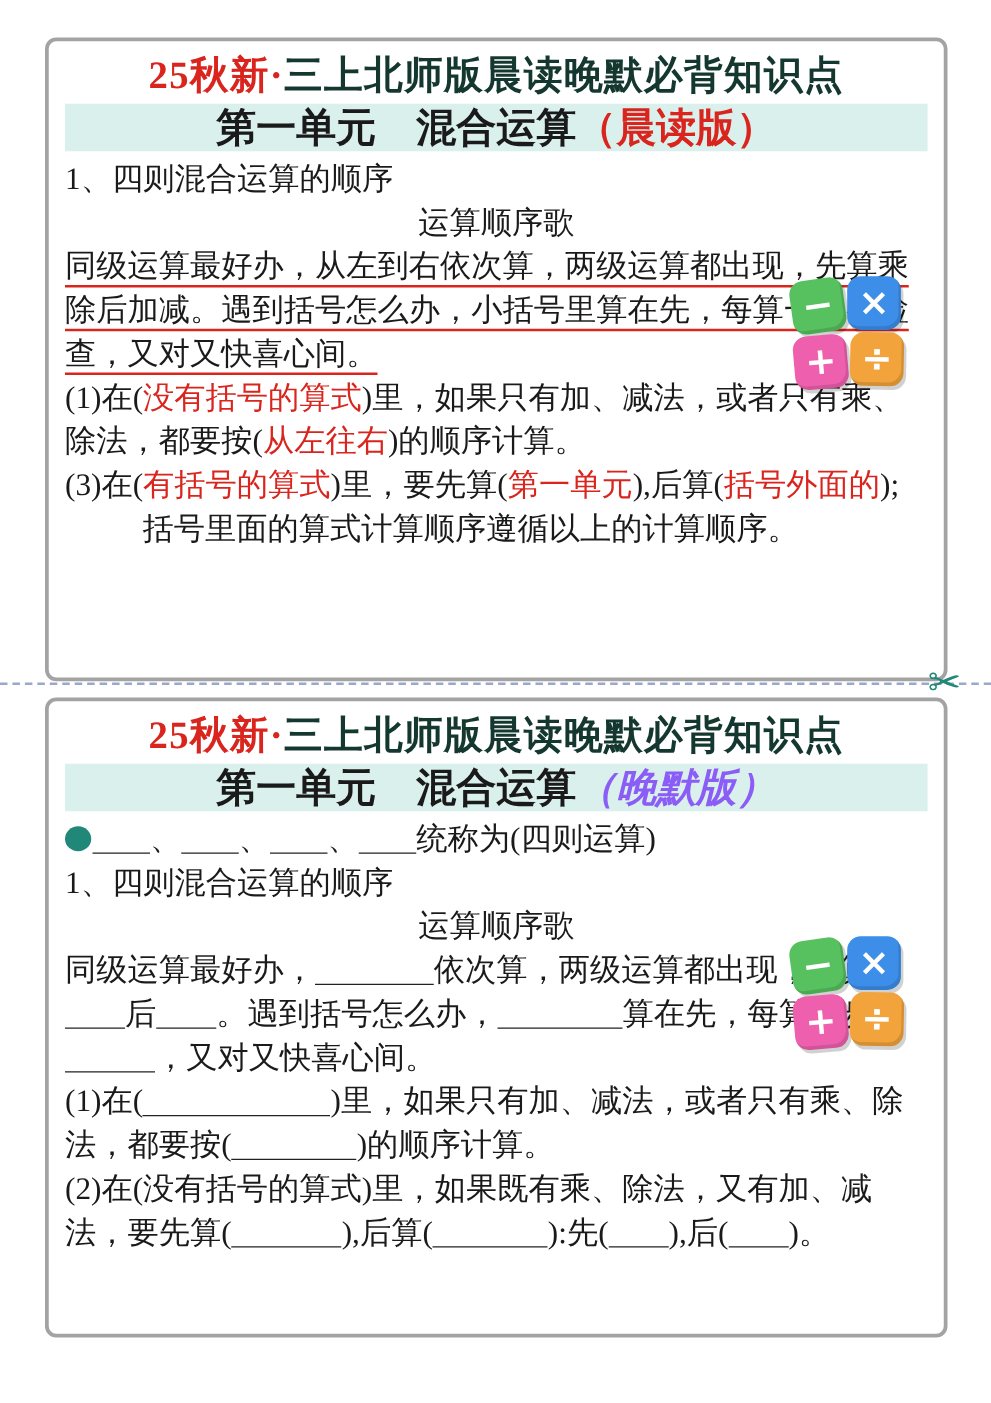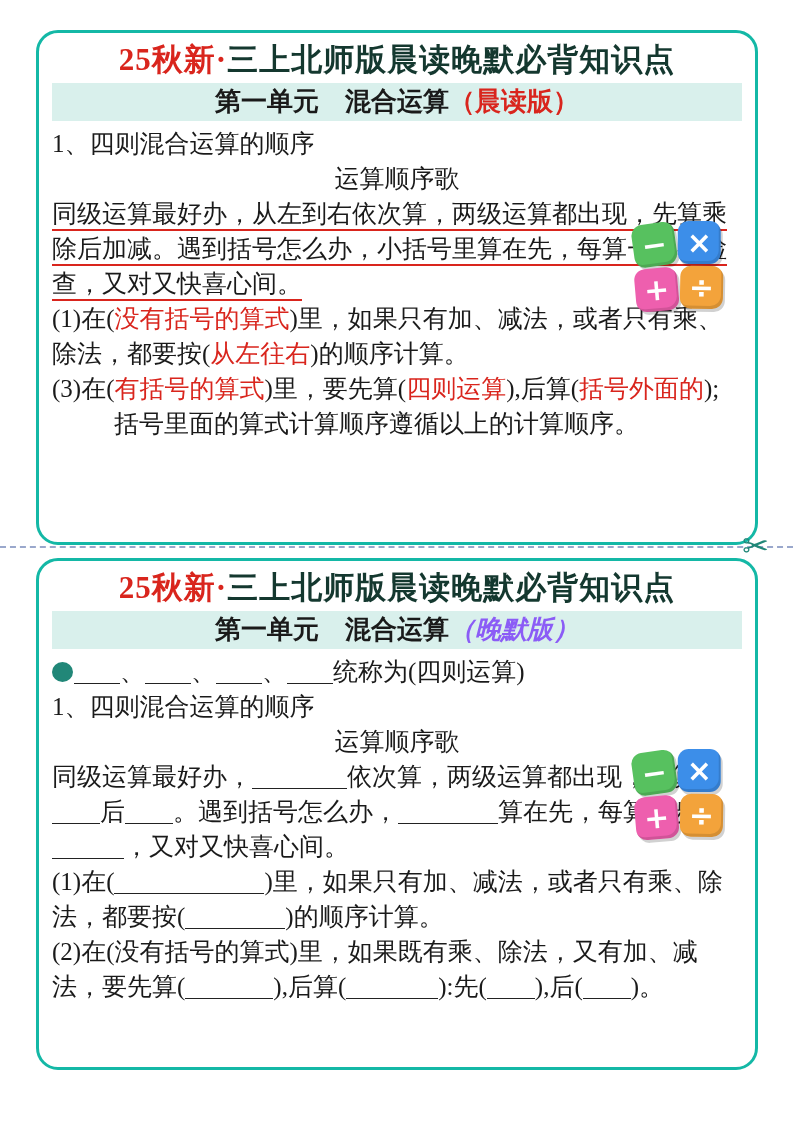--- a/index.html
+++ b/index.html
@@ -2,33 +2,33 @@
 <html><head>
 <meta charset="utf-8">
 <style>
   html,body{margin:0;padding:0;background:#ffffff;}
   .page{
     position:relative;width:793px;height:1122px;margin:0 auto;background:#ffffff;
     font-family:"Liberation Serif","DejaVu Serif",serif;overflow:hidden;
   }
   .panel{
     position:absolute;left:36px;width:722px;box-sizing:border-box;
-    border:3px solid #14b8a6;border-radius:22px;padding:6px 13px 8px;
+    border:3px solid #a3a3a3;border-radius:9px;padding:6px 13px 8px;
     background:#ffffff;overflow:hidden;
   }
   .panel-1{top:30px;height:515px;}
   .panel-2{top:558px;height:512px;}
   .panel-title{
     text-align:center;font-size:31px;font-weight:bold;line-height:42px;letter-spacing:1px;
     white-space:nowrap;
   }
   .title-red{color:#d9251d;}
   .title-main{color:#14382f;}
   .banner{
-    background:#d9f0ec;text-align:center;font-size:26px;font-weight:bold;
+    background:#d9f0ec;text-align:center;font-size:32px;font-weight:bold;
     line-height:38px;height:38px;margin:2px 0 5px;color:#1a1a1a;white-space:nowrap;
   }
   .content{position:relative;font-size:25px;line-height:35px;color:#1a1a1a;}
   .line{margin:0;}
   .center{text-align:center;}
   .song{
     text-decoration:underline;
     text-decoration-color:#d9251d;
     text-decoration-thickness:1.5px;
     text-underline-offset:7px;
@@ -79,21 +79,21 @@
       <div class="mathicon">
           <span class="tile" style="background: rgb(87, 193, 95);">−</span>
           <span class="tile" style="background: rgb(60, 142, 233);">×</span>
           <span class="tile" style="background: rgb(238, 95, 174);">+</span>
           <span class="tile" style="background: rgb(243, 163, 59);">÷</span>
         </div>
         <div class="line"><span>1、四则混合运算的顺序</span></div>
         <div class="line center"><span>运算顺序歌</span></div>
         <div class="line song"><span>同级运算最好办，从左到右依次算，两级运算都出现，先算乘除后加减。遇到括号怎么办，小括号里算在先，每算一步都检查，又对又快喜心间。</span></div>
         <div class="line"><span>(1)在(</span><span class="c-red">没有括号的算式</span><span>)里，如果只有加、减法，或者只有乘、除法，都要按(</span><span class="c-red">从左往右</span><span>)的顺序计算。</span></div>
-        <div class="line hang"><span>(3)在(</span><span class="c-red">有括号的算式</span><span>)里，要先算(</span><span class="c-red">四则运算</span><span>),后算(</span><span class="c-red">括号外面的</span><span>);括号里面的算式计算顺序遵循以上的计算顺序。</span></div>
+        <div class="line hang"><span>(3)在(</span><span class="c-red">有括号的算式</span><span>)里，要先算(</span><span class="c-red">第一单元</span><span>),后算(</span><span class="c-red">括号外面的</span><span>);括号里面的算式计算顺序遵循以上的计算顺序。</span></div>
       </div>
   </div>
 
   <div class="divider"></div>
   <div class="scissors">✂</div>
 
   <div class="panel panel-2">
     <div class="panel-title">
       <span class="title-red">25秋新·</span><span class="title-main">三上北师版晨读晚默必背知识点</span>
     </div>

